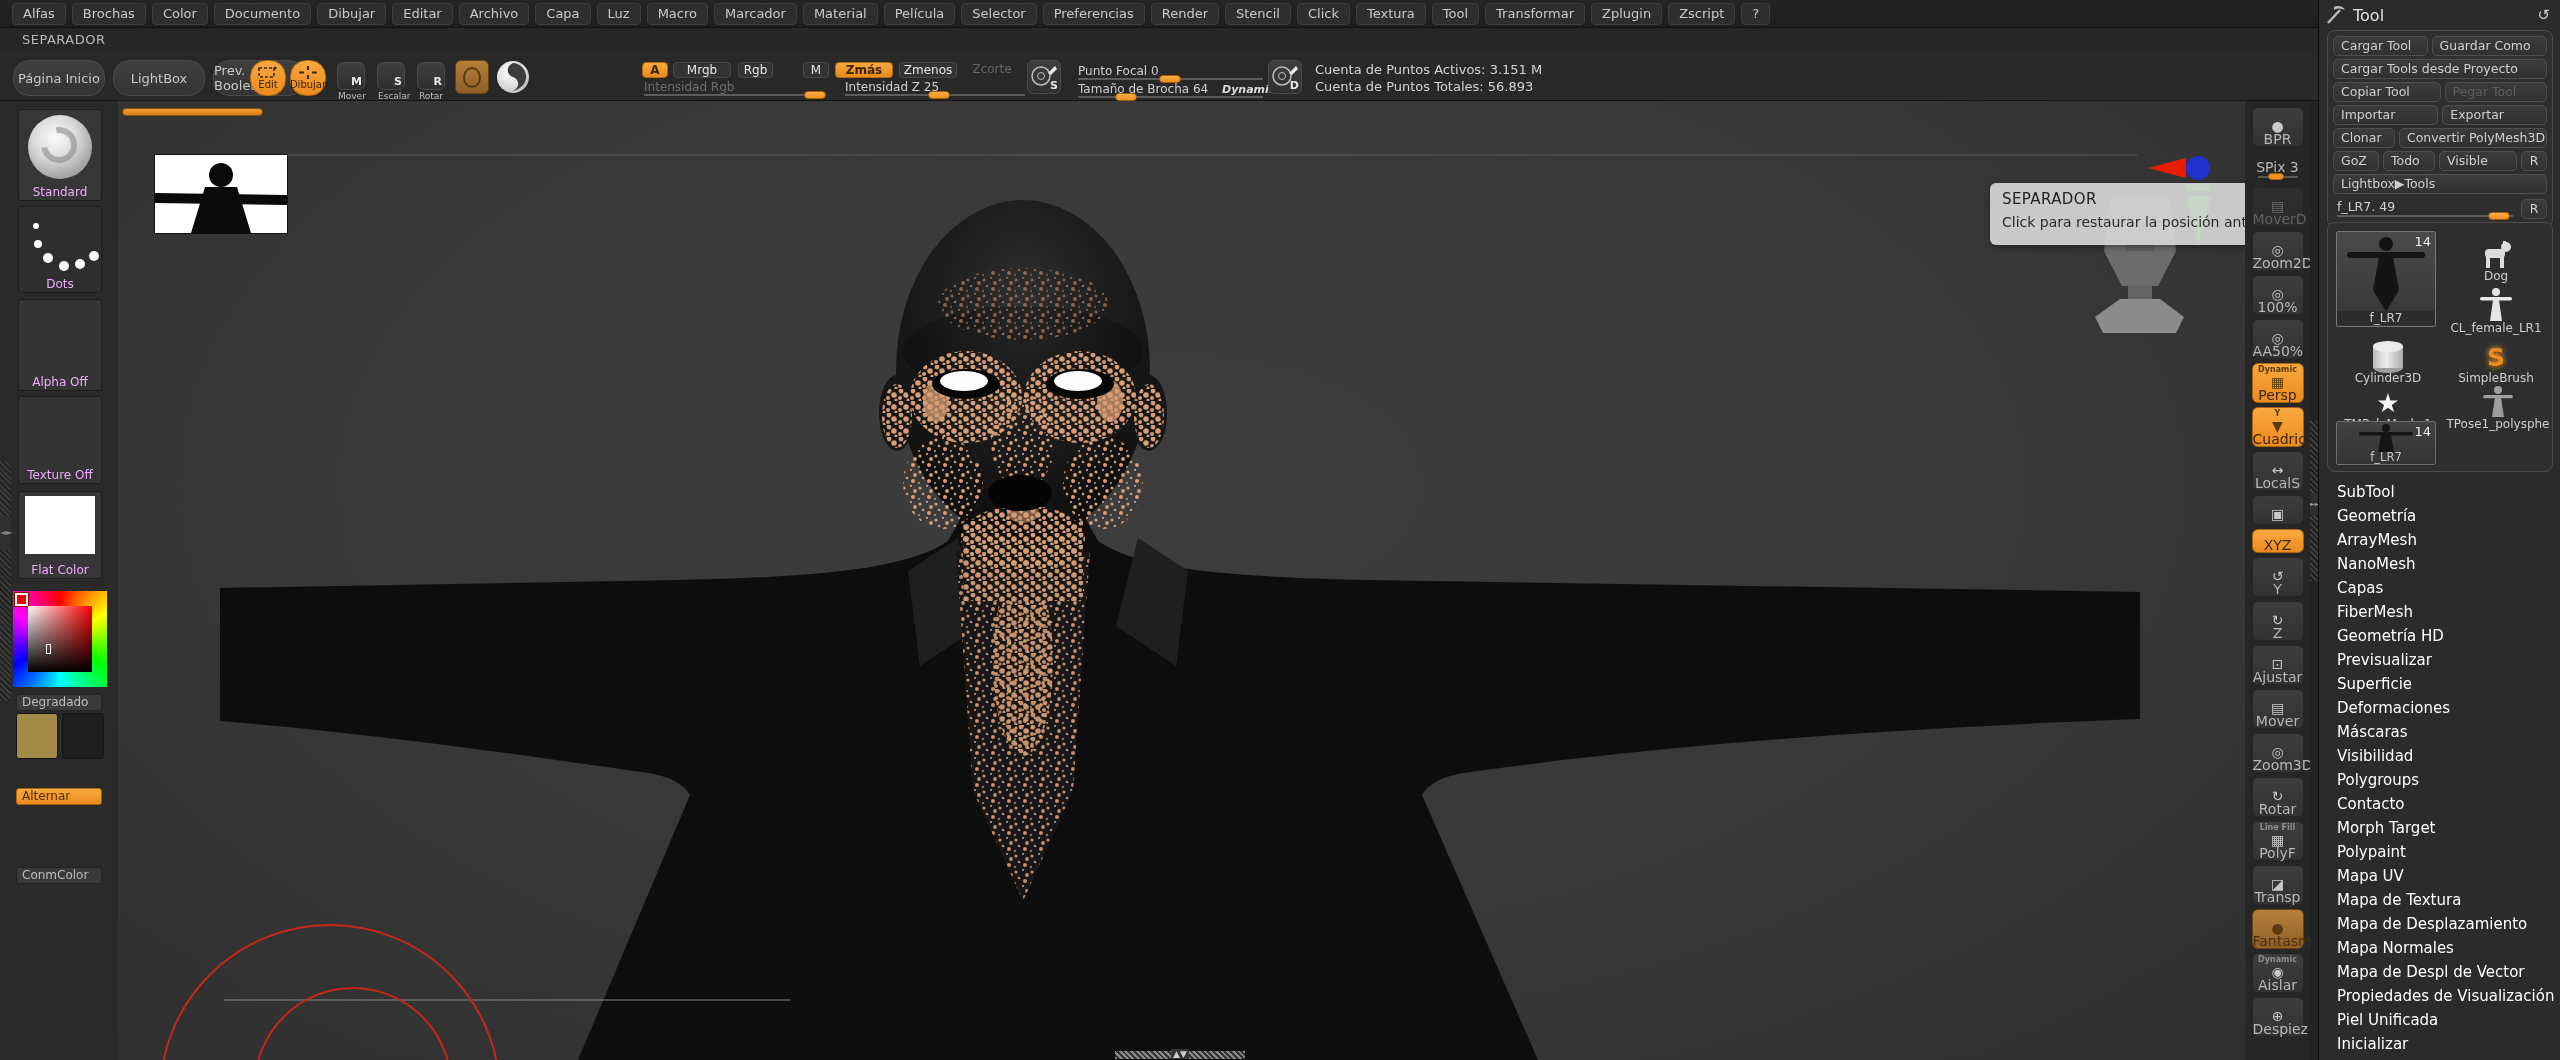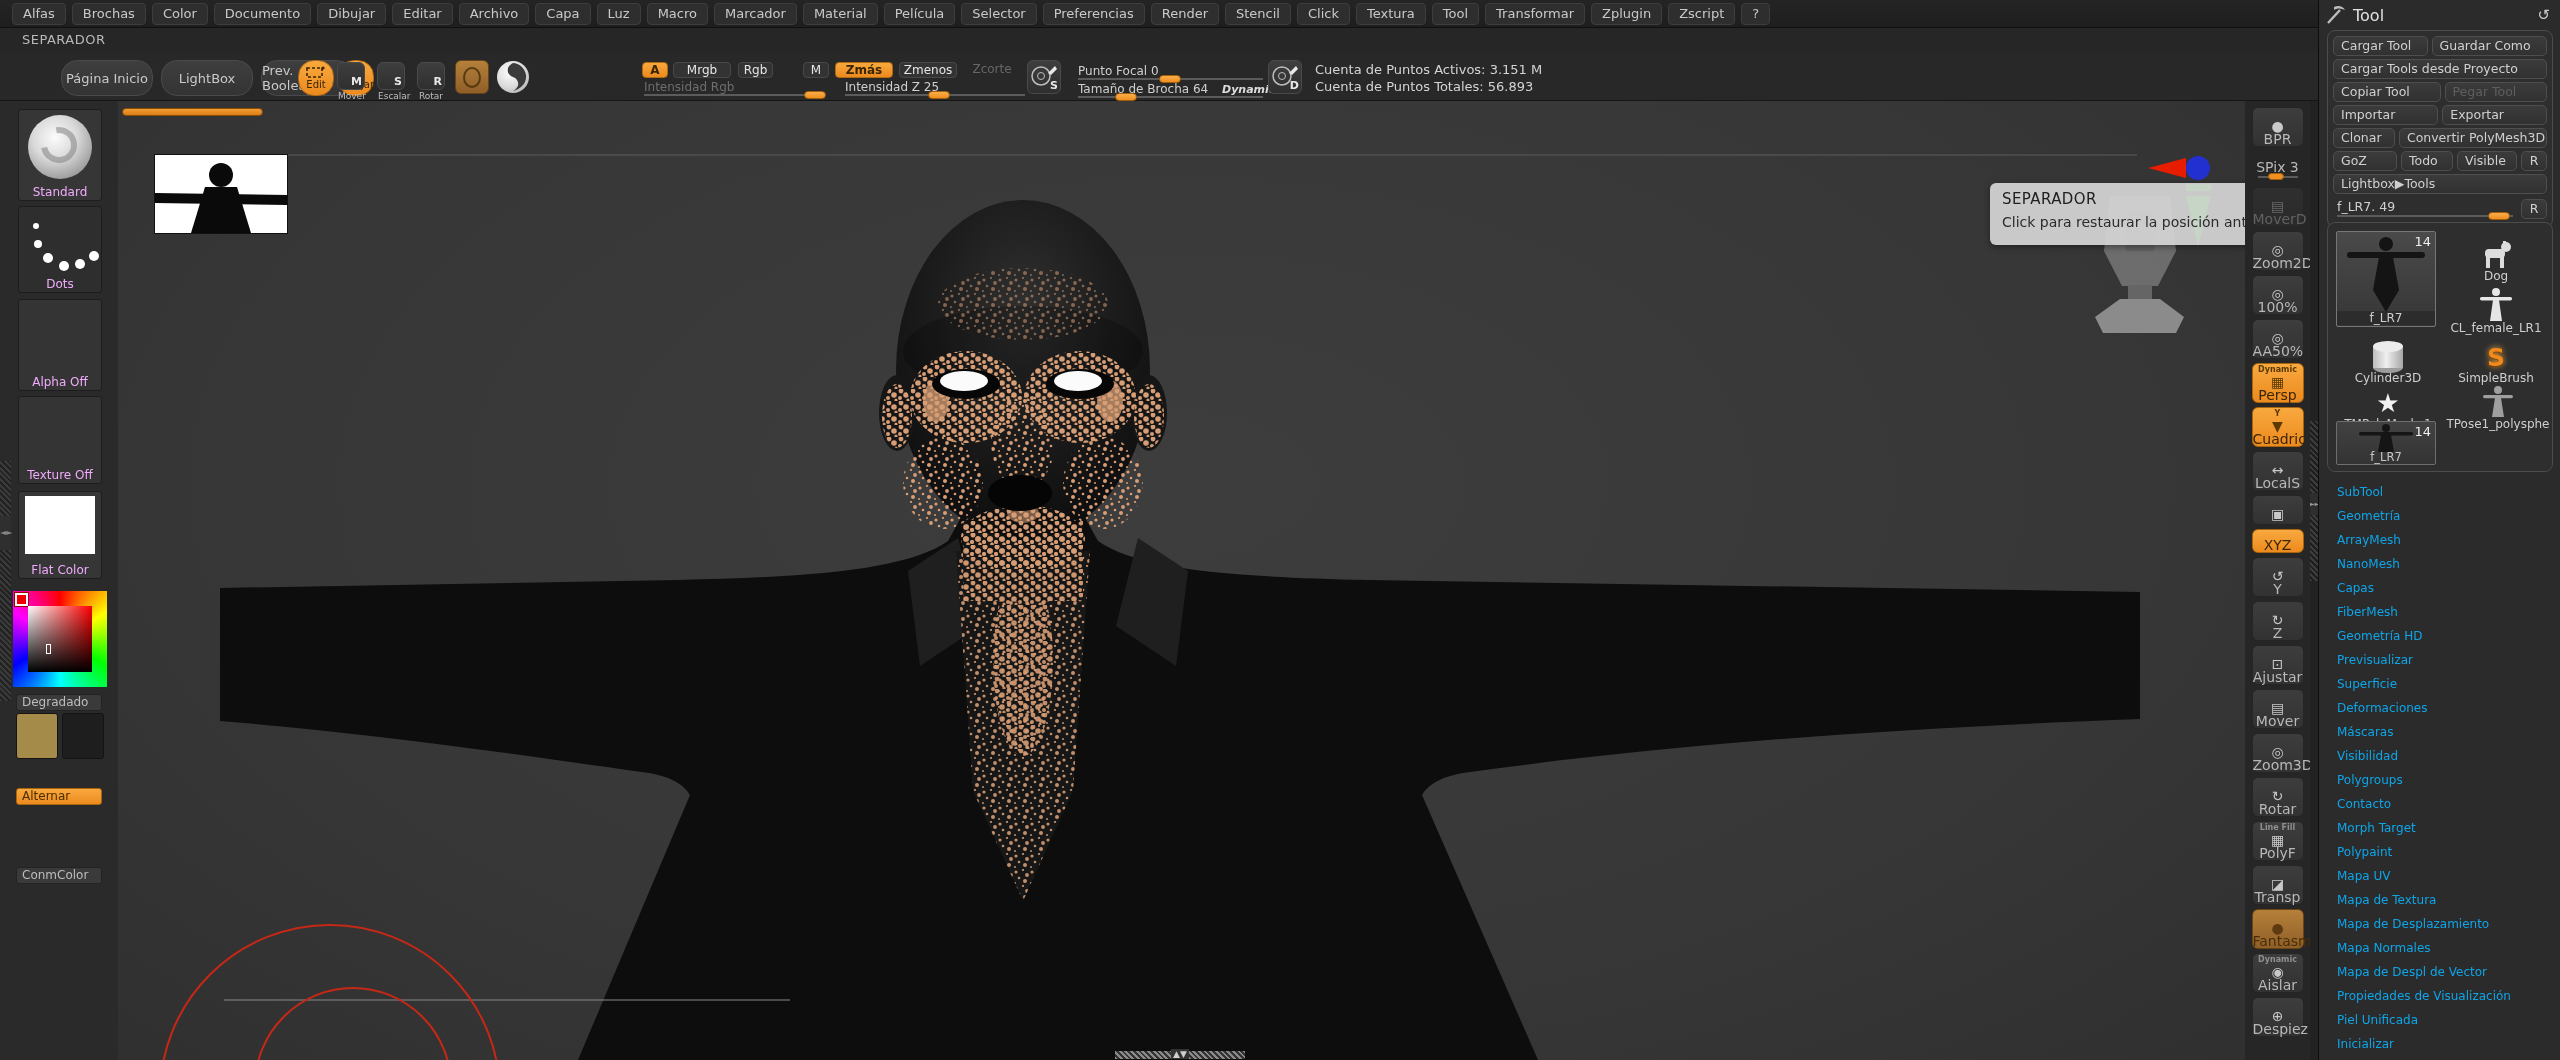--- a/index.html
+++ b/index.html
@@ -16,21 +16,21 @@
 
   
   #subrow { position:absolute; left:0; top:28px; width:2318px; height:24px; background:#262626; }
   #subrow .lbl { position:absolute; left:22px; top:4px; font-size:13px; color:#b9b9b9; letter-spacing:.5px; }
 
   
   #toolbar { position:absolute; left:0; top:52px; width:2318px; height:49px;
              background:#282828; border-bottom:1px solid #151515; }
   .tb-btn { position:absolute; top:8px; height:36px; background:linear-gradient(#3e3e3e,#343434);
             border:1px solid #4a4a4a; border-radius:16px; color:#c9c9c9; font-size:13px;
-            display:flex; align-items:center; justify-content:center;margin-left:48px; }
+            display:flex; align-items:center; justify-content:center; }
   .tb-orange { background:linear-gradient(#f8a93f,#ec8a1e); border:1px solid #b06a12; color:#3c2600; }
   .mini-btn { position:absolute; height:16px; background:#333; border:1px solid #484848; border-radius:4px;
               color:#e5e5e5; font-size:12px; line-height:14px; text-align:center; }
   .mini-orange { background:linear-gradient(#f8a93f,#ec8a1e); border-color:#b06a12; color:#3c2600; font-weight:bold; }
   .mini-dis { color:#666; border-color:#3a3a3a; background:#2d2d2d; }
   .sl-label { position:absolute; font-size:12px; color:#cfcfcf; white-space:nowrap; }
   .sl-label.dis { color:#6e6e6e; }
   .track { position:absolute; height:2px; background:#5b5b5b; }
   .knob { position:absolute; top:-3px; width:22px; height:8px; border-radius:4px;
           background:linear-gradient(#f9ae49,#ef9020); border:1px solid #a35e0c; }
@@ -138,21 +138,21 @@
                border:1px solid #777; border-radius:2px; }
   .thumb-big .tlabel { position:absolute; bottom:1px; width:100%; text-align:center; font-size:12px; color:#cfcfcf;
                background:rgba(40,40,40,.7); }
   .badge { position:absolute; right:4px; top:2px; font-size:13px; color:#f0f0f0; }
   .thumb-cell { position:absolute; text-align:center; color:#cfcfcf; font-size:12px; }
   .thumb-cell .art { height:36px; display:flex; align-items:flex-end; justify-content:center; }
   .thumb-small-box { position:absolute; left:8px; top:198px; width:100px; height:44px;
                background:linear-gradient(#424242,#333); border:1px solid #6e6e6e; border-radius:2px; }
   .thumb-small-box .tlabel { position:absolute; bottom:0; width:100%; text-align:center; font-size:11.5px; color:#c7c7c7; }
   #tp-sections { position:absolute; left:0; top:480px; width:100%; }
-  .section-item { height:24px; line-height:24px; padding-left:18px; font-size:12px; color:#0ea5e9; }
+  .section-item { height:24px; line-height:24px; padding-left:18px; font-size:15px; color:#ffffff; }
 
   .star { color:#f2f2f2; font-size:26px; line-height:28px; }
   .sbrush { font-size:25px; font-weight:bold; color:#f08a1d; text-shadow:0 1px 2px #7a3c00, 0 0 6px #ffb347; line-height:26px; }
   .cyl { position:relative; width:30px; height:30px; margin:0 auto; }
   .cyl .body { position:absolute; left:0; top:5px; width:30px; height:22px; background:linear-gradient(90deg,#bdbdbd,#efefef 45%,#a7a7a7); }
   .cyl .top { position:absolute; left:0; top:0; width:30px; height:11px; border-radius:50%; background:#ececec; }
   .cyl .bot { position:absolute; left:0; top:21px; width:30px; height:11px; border-radius:50%; background:#9d9d9d; }
 </style>
 </head>
 <body>
@@ -618,21 +618,21 @@
       </div>
       <div class="tp-row">
         <div class="tp-btn grow">Importar</div>
         <div class="tp-btn grow">Exportar</div>
       </div>
       <div class="tp-row">
         <div class="tp-btn" style="width:64px;">Clonar</div>
         <div class="tp-btn grow">Convertir PolyMesh3D</div>
       </div>
       <div class="tp-row">
-        <div class="tp-btn" style="width:64px;">GoZ</div>
+        <div class="tp-btn" style="width:46px;">GoZ</div>
         <div class="tp-btn" style="width:52px;">Todo</div>
         <div class="tp-btn grow">Visible</div>
         <div class="tp-btn" style="width:26px;text-align:center;padding:0;">R</div>
       </div>
       <div class="tp-row">
           <div class="tp-btn grow">Lightbox▶Tools</div>
         </div>
       <div class="tp-slider-row">
         <div class="lab">f_LR7. 49</div>
         <div class="track">

